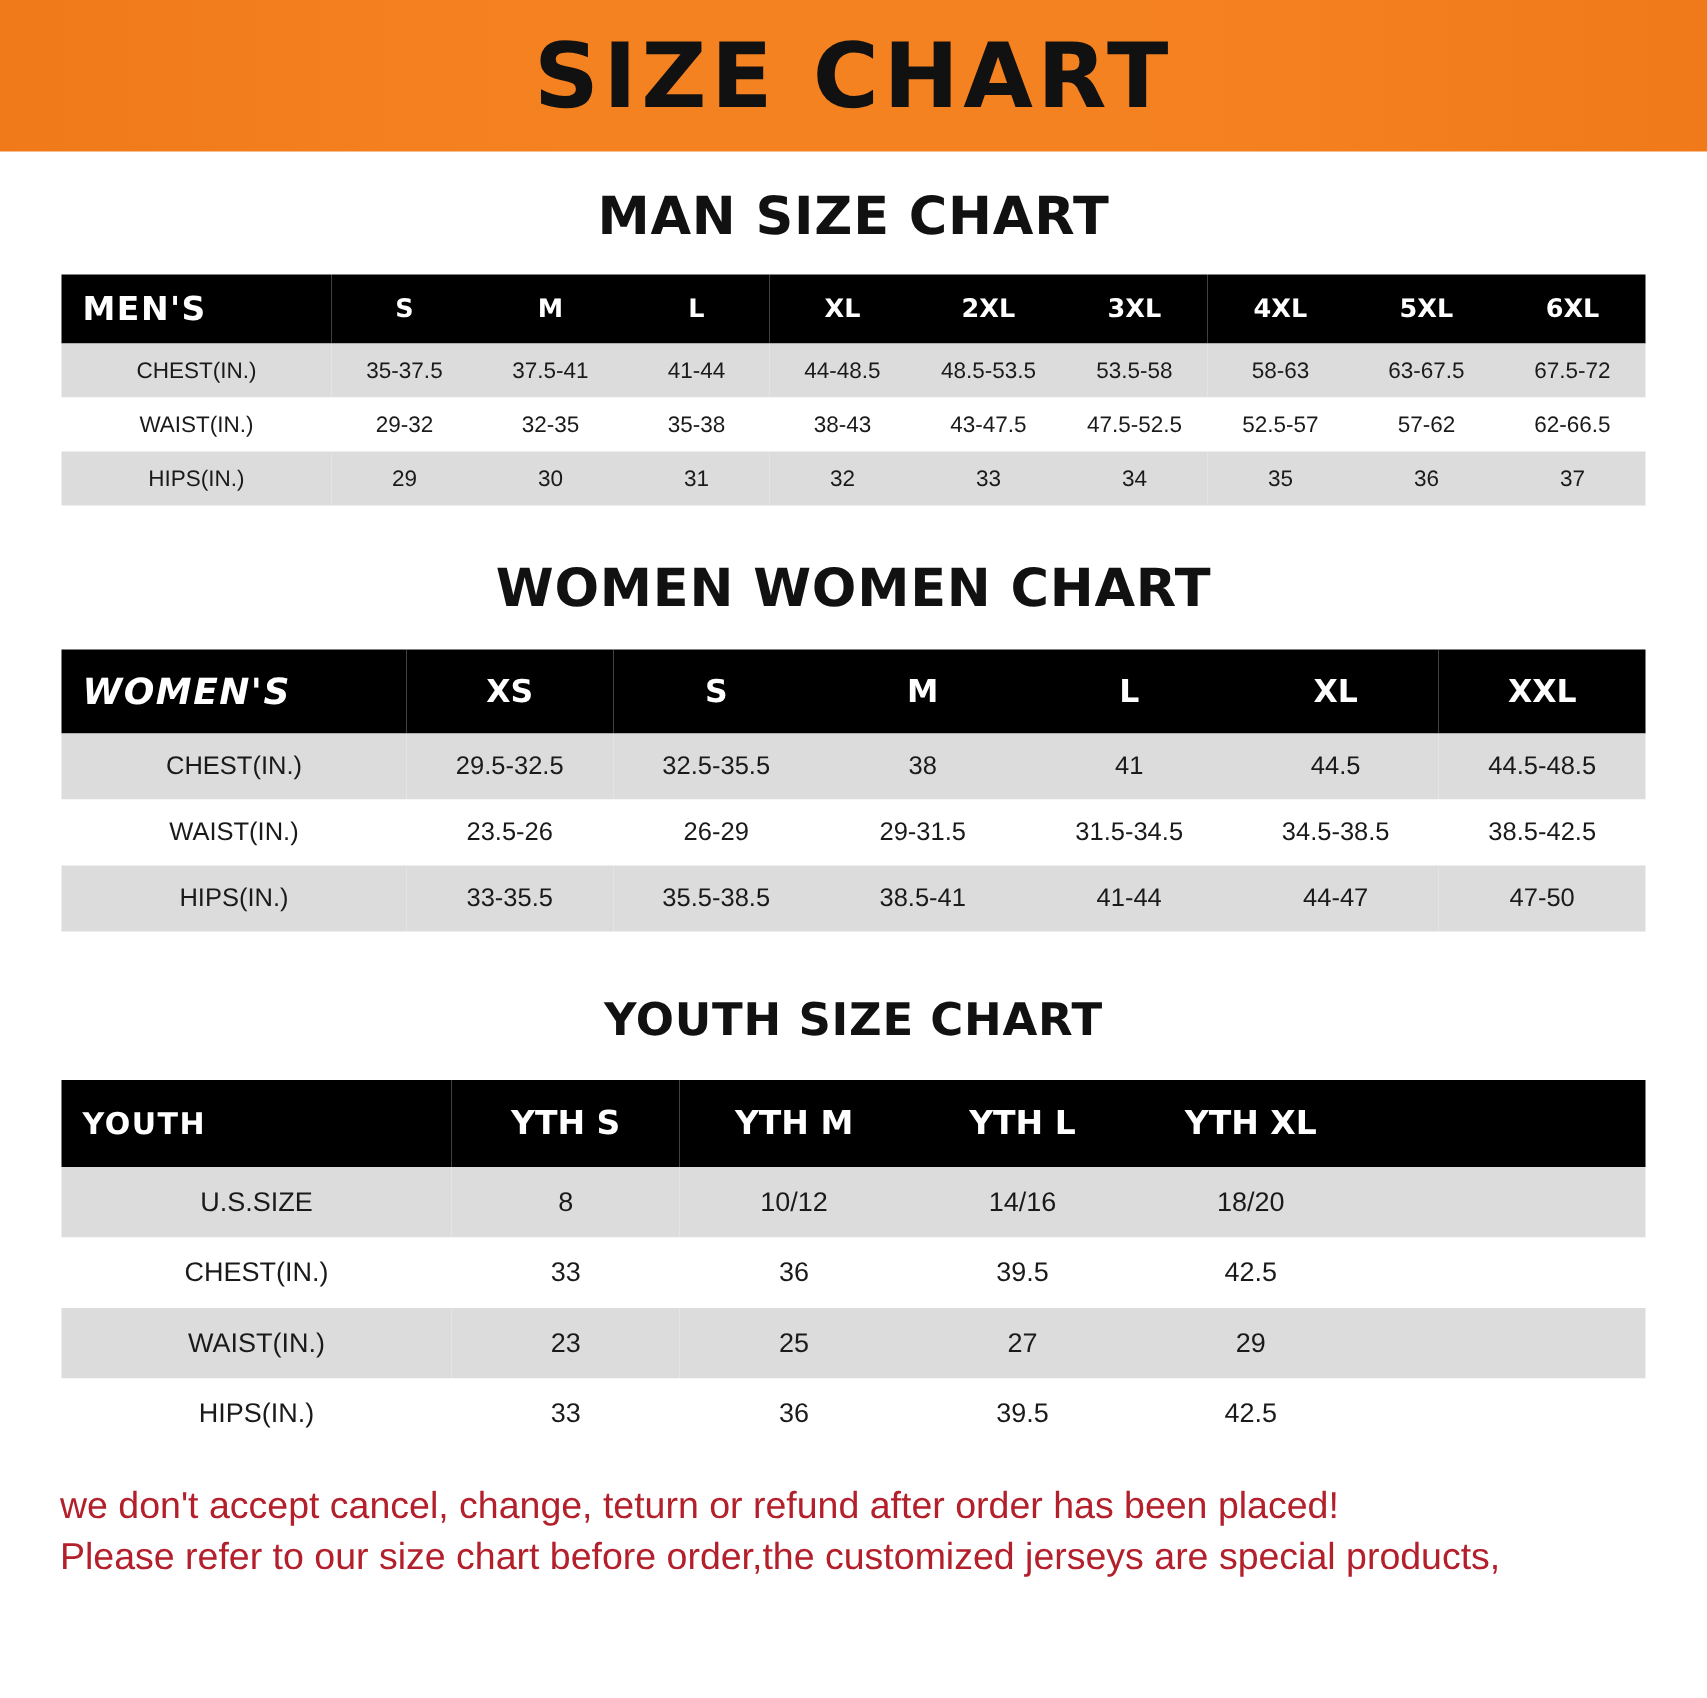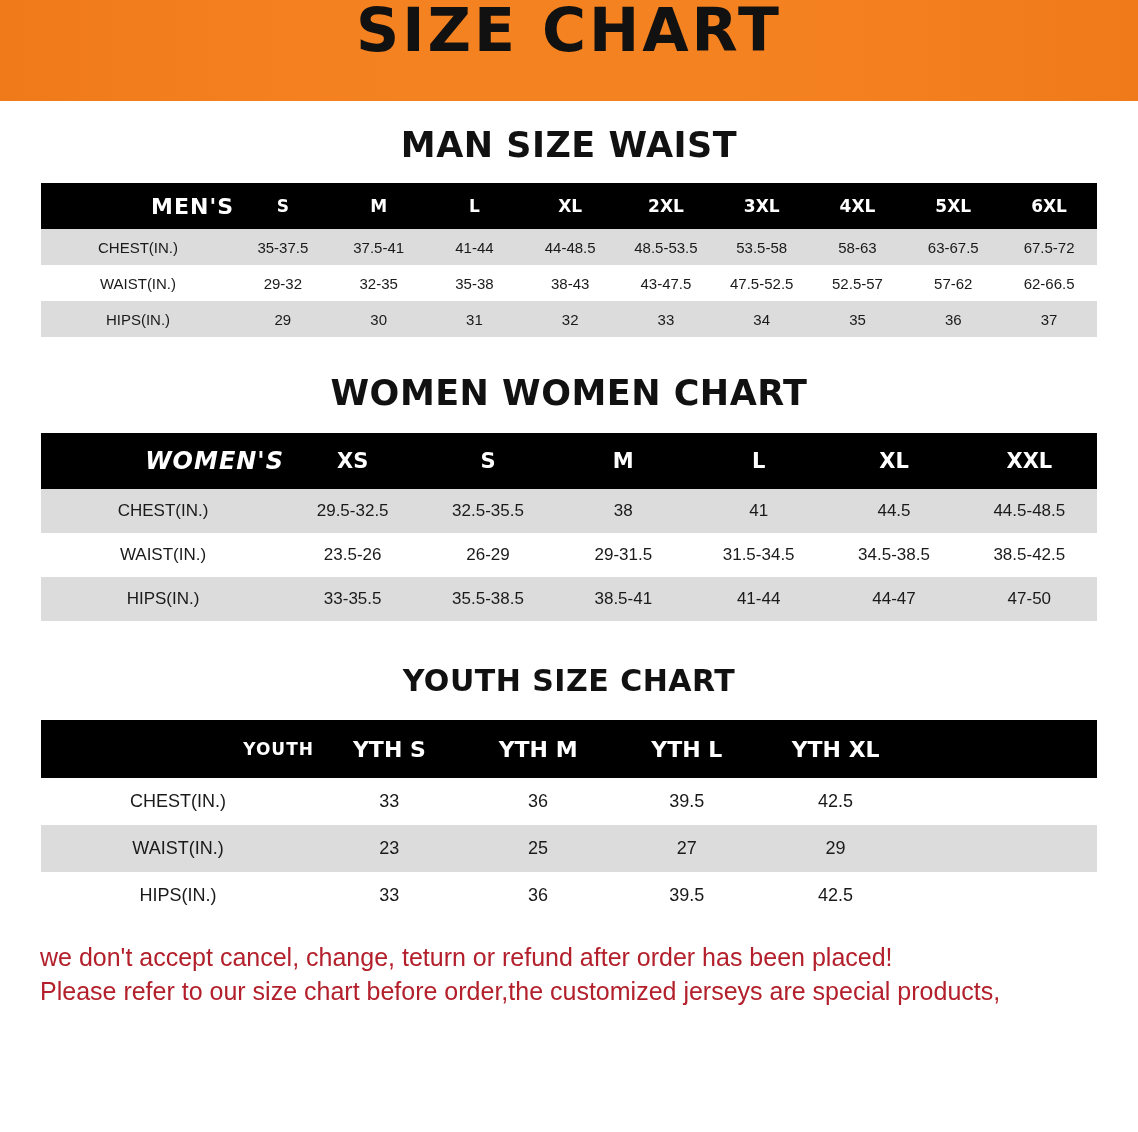--- a/index.html
+++ b/index.html
@@ -17,20 +17,21 @@
     width: 1138px;
     height: 1132px;
     position: relative;
     background: #ffffff;
   }
   
   .banner {
     height: 101px;
     background: linear-gradient(90deg, #f07a1a 0%, #f58220 35%, #f58220 65%, #f07a1a 100%);
     display: flex;
+    align-items: center;
     justify-content: center;
   }
   .banner-title {
     font-family: "DejaVu Sans", sans-serif;
     font-weight: bold;
     font-size: 60px;
     letter-spacing: 3px;
     color: #111111;
     line-height: 1;
     text-align: center;
@@ -57,22 +58,22 @@
     table-layout: fixed;
   }
   table.size-table thead th {
     background: #000000;
     color: #ffffff;
     font-family: "DejaVu Sans", sans-serif;
     font-weight: bold;
     text-align: center;
   }
   table.size-table thead th.label-col {
-    text-align: right;
-    padding-left: 28px;
+    text-align: left;
+    padding-left: 14px;
     letter-spacing: 1px;
   }
   table.size-table tbody td {
     text-align: center;
     color: #1a1a1a;
     font-family: "Liberation Sans", sans-serif;
   }
   table.size-table tbody td.rowlabel {
     color: #1a1a1a;
   }
@@ -85,21 +86,21 @@
   #men-table tbody td { height: 34px; font-size: 15px; }
   #men-table tbody td.rowlabel { font-size: 15px; }
 
   
   #women-table thead th { height: 54px; font-size: 21px; }
   #women-table thead th.label-col { font-size: 24px; font-style: italic; }
   #women-table tbody td { height: 42px; font-size: 17px; }
 
   
   #youth-table thead th { height: 56px; font-size: 22px; }
-  #youth-table thead th.label-col { font-size: 17px; }
+  #youth-table thead th.label-col { font-size: 20px; }
   #youth-table tbody td { height: 45px; font-size: 18px; }
 
   
   .note {
     margin: 22px 40px 0 40px;
     color: #b3202b;
     font-family: "Liberation Sans", sans-serif;
     font-size: 25px;
     line-height: 1.35;
     text-align: left;
@@ -107,21 +108,21 @@
 </style>
 </head>
 <body>
 
 <div class="page">
 
   <div class="banner">
     <div class="banner-title">SIZE CHART</div>
   </div>
 
-  <div class="section-heading h-man">MAN SIZE WAIST</div>
+  <div class="section-heading h-man">MAN SIZE CHART</div>
   <div class="table-wrap">
     <table class="size-table" id="men-table">
       <thead>
         <tr>
           <th class="label-col" style="width:165px">MEN'S</th>
           <th>S</th>
           <th>M</th>
           <th>L</th>
           <th>XL</th>
           <th>2XL</th>
@@ -225,20 +226,28 @@
         <tr>
           <th class="label-col" style="width:245px">YOUTH</th>
           <th>YTH S</th>
           <th>YTH M</th>
           <th>YTH L</th>
           <th>YTH XL</th>
           <th style="width:185px"></th>
         </tr>
       </thead>
       <tbody>
+        <tr class="band-grey">
+          <td class="rowlabel">U.S.SIZE</td>
+          <td>8</td>
+          <td>10/12</td>
+          <td>14/16</td>
+          <td>18/20</td>
+          <td></td>
+        </tr>
         <tr class="band-white">
           <td class="rowlabel">CHEST(IN.)</td>
           <td>33</td>
           <td>36</td>
           <td>39.5</td>
           <td>42.5</td>
           <td></td>
         </tr>
         <tr class="band-grey">
           <td class="rowlabel">WAIST(IN.)</td>

